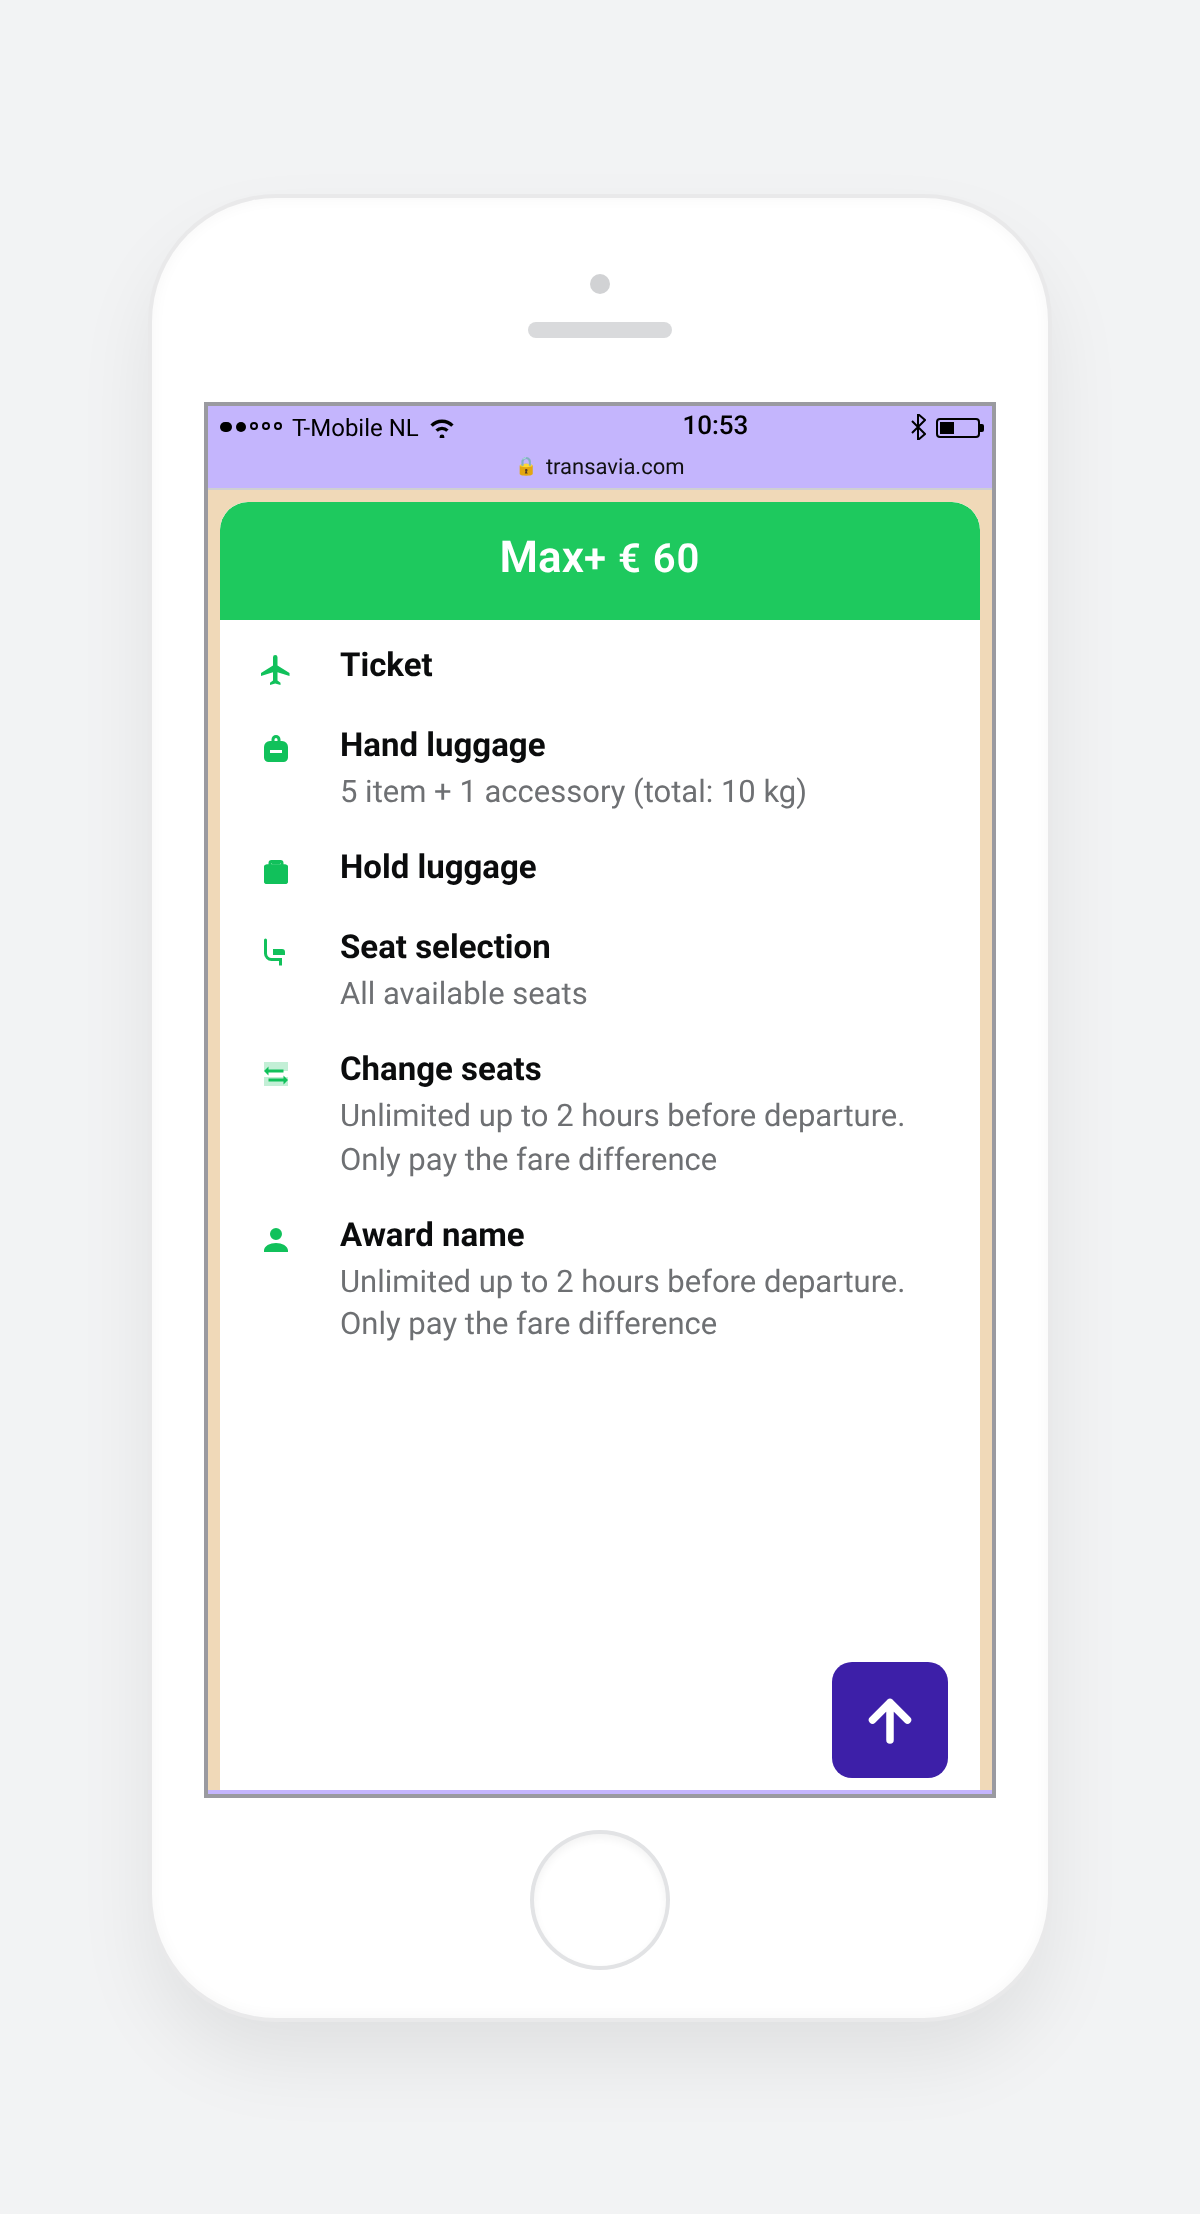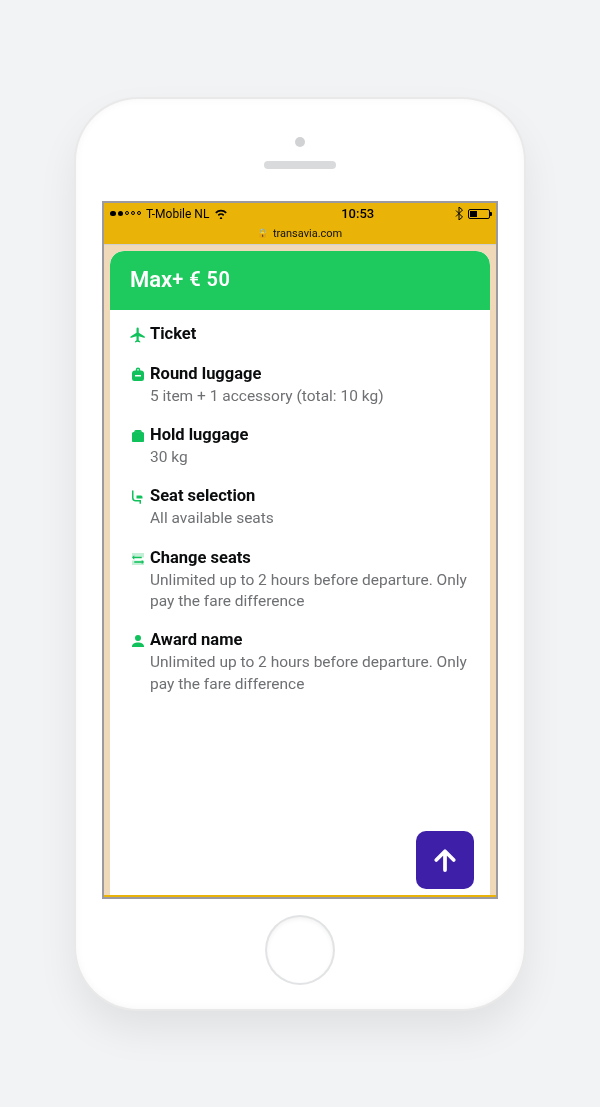--- a/index.html
+++ b/index.html
@@ -39,21 +39,21 @@
   .home {
     position: absolute;
     bottom: 26px; left: 50%; transform: translateX(-50%);
     width: 66px; height: 66px; border-radius: 50%;
     background: #fff;
     box-shadow: 0 0 0 2px #e2e3e5, inset 0 2px 4px rgba(0,0,0,0.05);
   }
   .screen {
     width: 100%; height: 100%;
     border: 2px solid #9a9aa0;
-    background: #eab308;
+    background: #c4b5fd;
     overflow: hidden;
     position: relative;
   }
   .status-bar {
     height: 22px;
     display: flex;
     align-items: center;
     justify-content: space-between;
     padding: 0 6px;
     font-size: 12px;
@@ -94,33 +94,33 @@
     border-radius: 14px 14px 0 0;
     height: 100%;
     overflow: hidden;
     position: relative;
   }
   .card-head {
     background: #1ec95e;
     color: #fff;
     padding: 16px 20px 18px;
     display: flex;
-    justify-content: flex-start;
+    justify-content: center;
     align-items: center;
     font-weight: 600;
     border-radius: 14px 14px 0 0;
   }
   .card-head .title { font-size: 22px; }
   .card-head .price { font-size: 20px; letter-spacing: 0.5px; }
   .features {
     padding: 14px 18px 0 18px;
   }
   .feat {
     display: flex;
-    gap: 2px;
+    gap: 22px;
     margin-bottom: 18px;
     justify-content: flex-end;
   }
   .feat .ico {
     width: 20px; flex: 0 0 20px;
     padding-top: 2px;
     color: #11c15b;
     display: flex; justify-content:center;
   }
   .feat-body { flex: 1; }
@@ -188,21 +188,21 @@
     <div class="url-bar">
       <span class="lock">🔒</span>
       <span>transavia.com</span>
     </div>
 
     <div class="page">
       <div class="card">
 
         <div class="card-head">
           <span class="title">Max</span>
-          <span class="price">+ € 50</span>
+          <span class="price">+ € 60</span>
         </div>
 
         <div class="features">
 
           <div class="feat">
             <span class="ico">
               <svg width="18" height="18" viewBox="0 0 24 24">
                   <path fill="currentColor" d="M21 16v-2l-8-5V3.5a1.5 1.5 0 00-3 0V9l-8 5v2l8-2.5V19l-2 1.5V22l3.5-1 3.5 1v-1.5L13 19v-5.5z"></path>
                 </svg>
             </span>
@@ -211,36 +211,35 @@
             </div>
           </div>
 
           <div class="feat">
             <span class="ico">
               <svg width="18" height="18" viewBox="0 0 24 24">
                   <path fill="currentColor" d="M12 2a3 3 0 00-3 3v1H8a4 4 0 00-4 4v7a3 3 0 003 3h10a3 3 0 003-3v-7a4 4 0 00-4-4h-1V5a3 3 0 00-3-3zm-1 3a1 1 0 112 0v1h-2zM8 12h8v2H8z"></path>
                 </svg>
             </span>
             <div class="feat-body">
-              <div class="feat-title">Round luggage</div>
+              <div class="feat-title">Hand luggage</div>
               <div class="feat-desc">5 item + 1 accessory (total: 10 kg)</div>
             </div>
           </div>
 
           <div class="feat">
             <span class="ico">
               <svg width="18" height="18" viewBox="0 0 24 24">
                   <path fill="currentColor" d="M9 4a2 2 0 00-2 2v1H6a2 2 0 00-2 2v9a2 2 0 002 2h12a2 2 0 002-2V9a2 2 0 00-2-2h-1V6a2 2 0 00-2-2zm0 3V6h6v1zM8 9v9M16 9v9" stroke="currentColor" stroke-width="0"></path>
                   <rect x="4" y="7" width="16" height="13" rx="2" fill="currentColor"></rect>
                   <rect x="9" y="4" width="6" height="3" rx="1" fill="currentColor"></rect>
                 </svg>
             </span>
             <div class="feat-body">
               <div class="feat-title">Hold luggage</div>
-              <div class="feat-desc">30 kg</div>
             </div>
           </div>
 
           <div class="feat">
             <span class="ico">
               <svg width="18" height="18" viewBox="0 0 24 24">
                   <path fill="currentColor" d="M5 3a1 1 0 00-1 1v9a5 5 0 005 5h5v3h2v-5h-7a3 3 0 01-3-3V4a1 1 0 00-1-1zm5 7h6a2 2 0 012 2v2h-8z"></path>
                 </svg>
             </span>
             <div class="feat-body">

